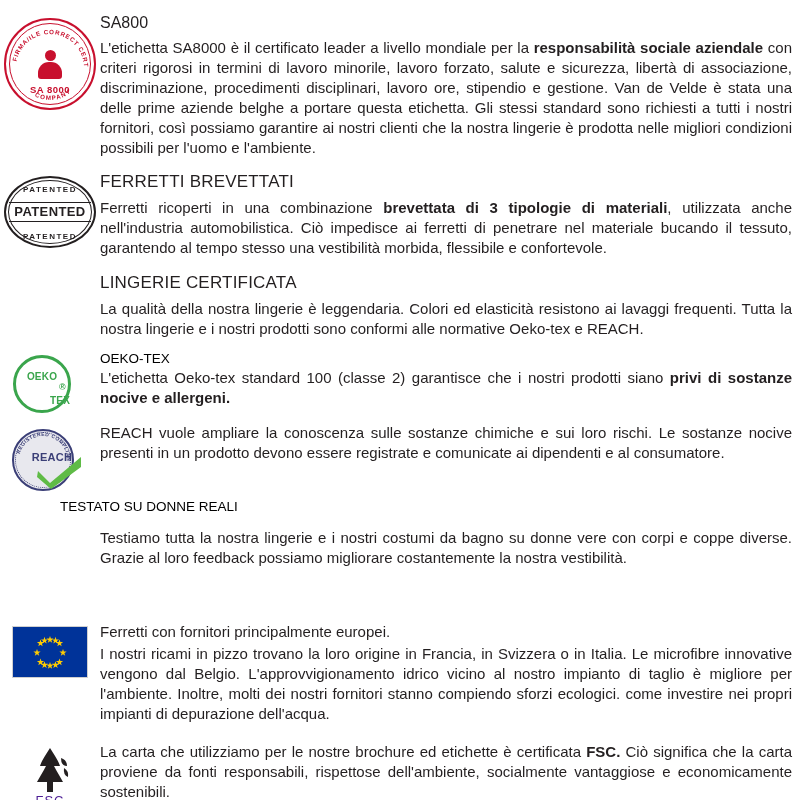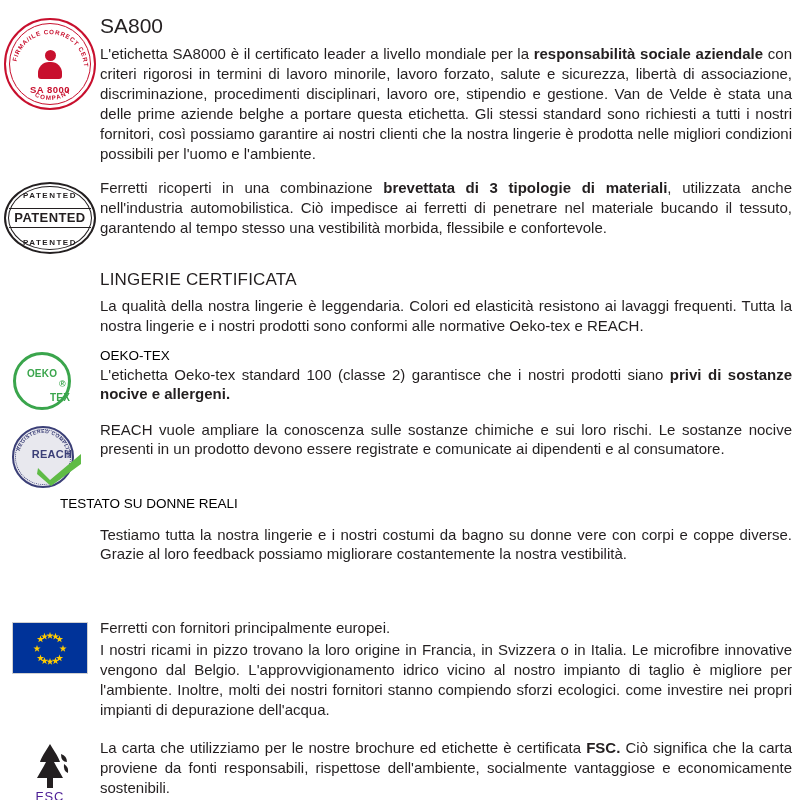--- a/index.html
+++ b/index.html
@@ -26,21 +26,21 @@
     min-width: 100px;
     display: flex;
     justify-content: center;
     padding-top: 4px;
   }
   .text-col {
     flex: 1;
     padding-right: 8px;
   }
   h2.heading {
-    font-size: 21px;
+    font-size: 16px;
     font-weight: normal;
     margin: 0 0 6px 0;
     color: #231f20;
   }
   h2.heading.caps {
     font-size: 17px;
     letter-spacing: 0.2px;
   }
   h3.subheading {
     font-size: 13.5px;
@@ -294,20 +294,21 @@
       <div class="patented">
         <div class="outer"></div>
         <div class="inner"></div>
         <div class="mid"></div>
         <div class="top-word">PATENTED</div>
         <div class="word">PATENTED</div>
         <div class="bot-word">PATENTED</div>
       </div>
     </div>
     <div class="text-col">
+      <h2 class="heading caps">FERRETTI BREVETTATI</h2>
       <p class="body"><span>Ferretti ricoperti in una combinazione </span><b>brevettata di 3 tipologie di materiali</b><span>, utilizzata anche nell'industria automobilistica. Ciò impedisce ai ferretti di penetrare nel materiale bucando il tessuto, garantendo al tempo stesso una vestibilità morbida, flessibile e confortevole.</span></p>
     </div>
   </div>
 
   <div class="section sec-lingerie">
     <div class="badge-col"></div>
     <div class="text-col">
       <h2 class="heading caps">LINGERIE CERTIFICATA</h2>
       <p class="body"><span>La qualità della nostra lingerie è leggendaria. Colori ed elasticità resistono ai lavaggi frequenti. Tutta la nostra lingerie e i nostri prodotti sono conformi alle normative Oeko-tex e REACH.</span></p>
     </div>

